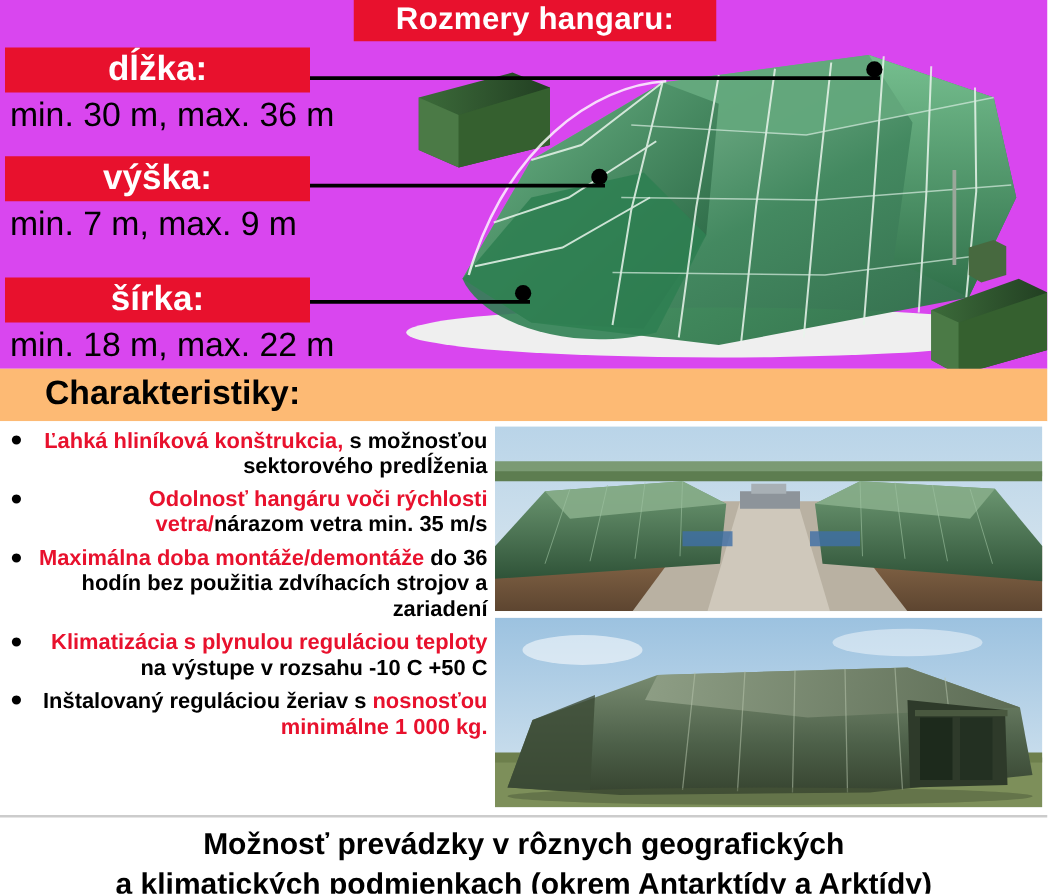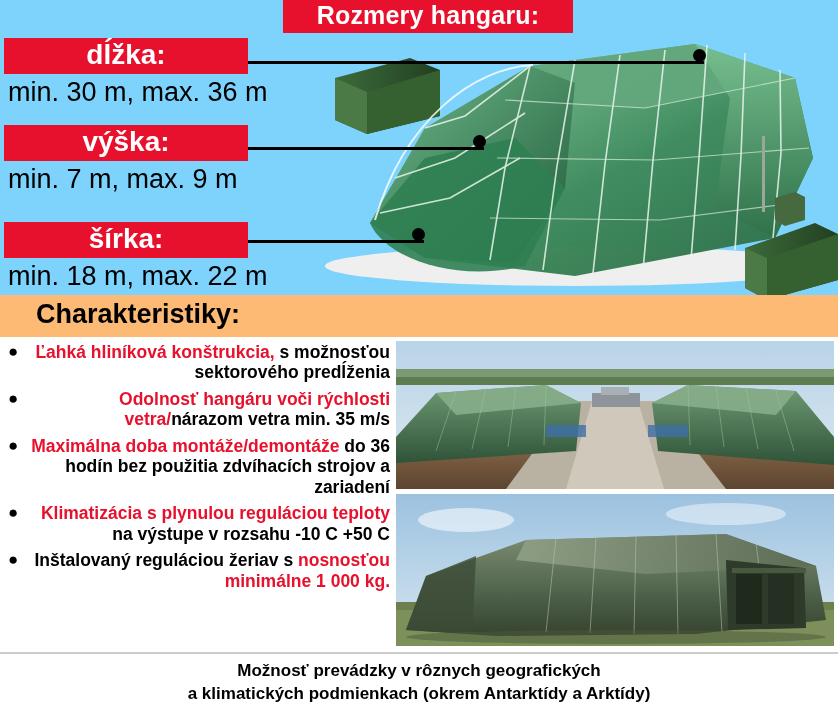--- a/index.html
+++ b/index.html
@@ -14,21 +14,21 @@
     position: relative;
     width: 838px; height: 715px;
     background: #ffffff;
   }
 
   
   .top-section {
     position: absolute;
     left: 0; top: 0;
     width: 838px; height: 295px;
-    background: #7dd3fc;
+    background: #d946ef;
     overflow: hidden;
   }
 
   .main-title {
     position: absolute;
     left: 283px; top: 0px;
     width: 290px;
     background: #e8112d;
     color: #ffffff;
     font-size: 25px;
@@ -145,21 +145,21 @@
   .footer {
     position: absolute;
     left: 0; top: 652px;
     width: 838px; height: 63px;
     background: #ffffff;
     border-top: 2px solid #cccccc;
     text-align: center;
     padding-top: 6px;
   }
   .footer .fline {
-    font-size: 17px;
+    font-size: 24px;
     font-weight: bold;
     color: #000000;
     line-height: 1.35;
   }
 </style>
 </head>
 <body>
 
 <div class="page">
 

